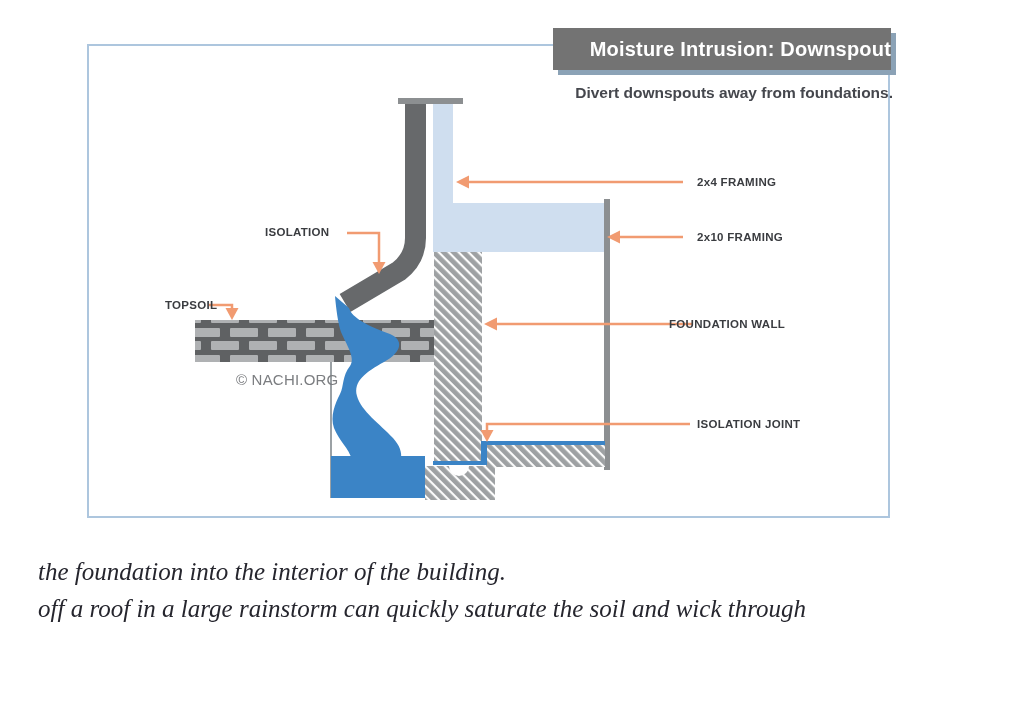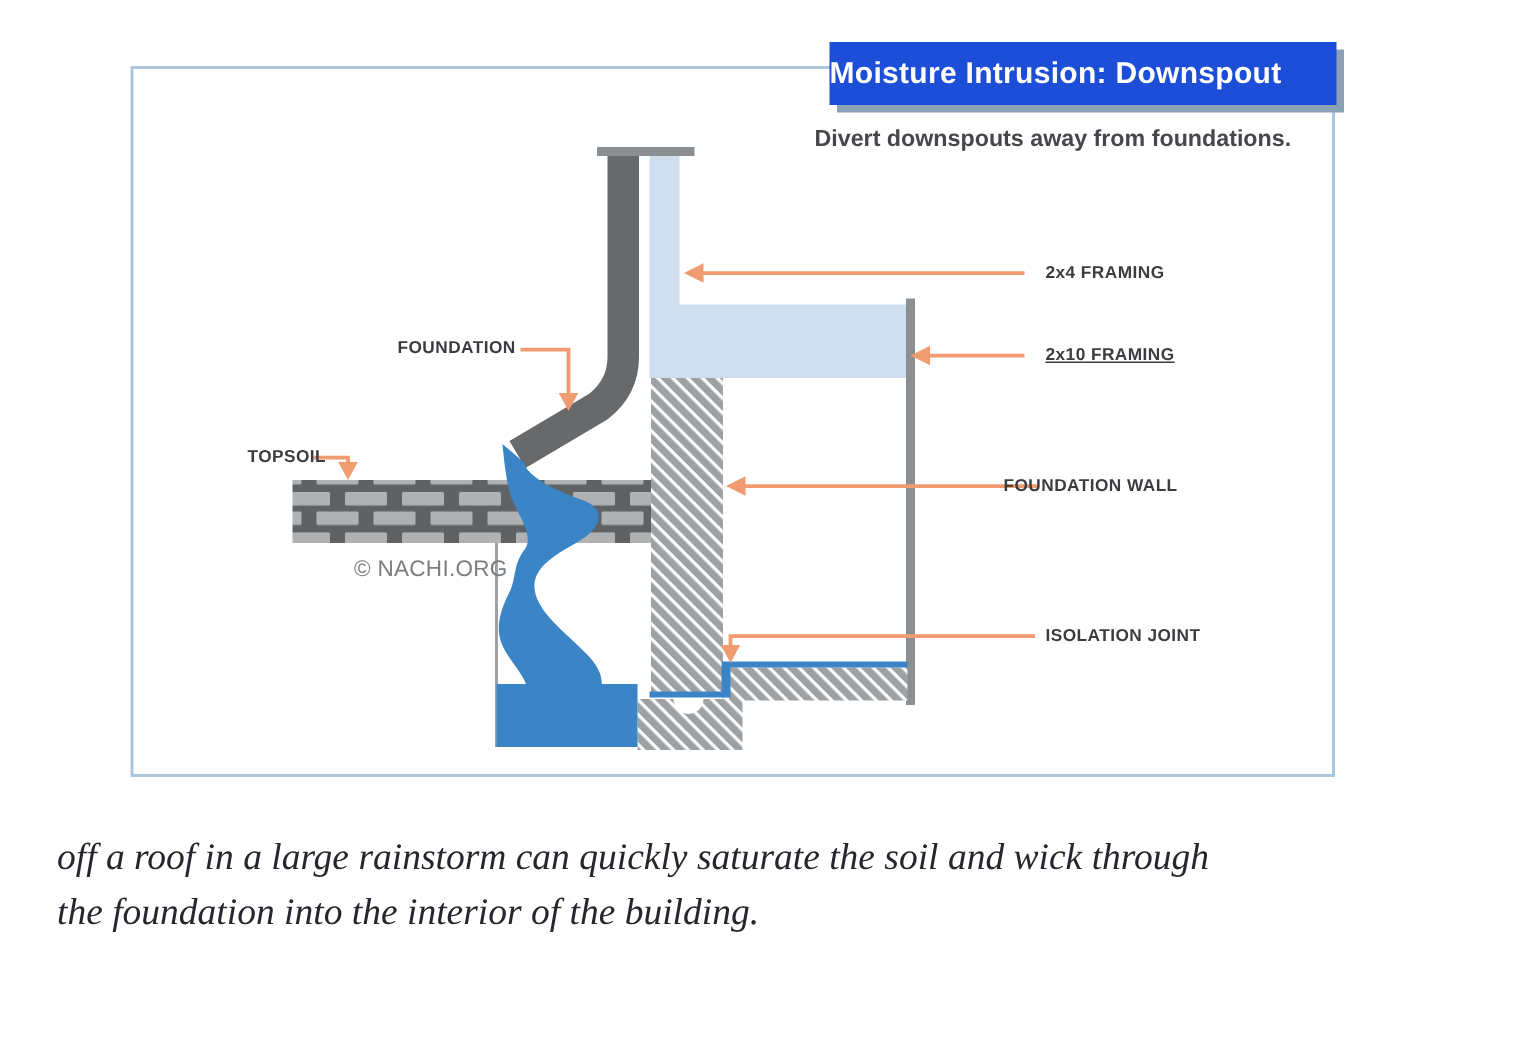--- a/index.html
+++ b/index.html
@@ -7,27 +7,27 @@
     width:1024px;height:703px;position:relative;overflow:hidden;
     font-family:"Liberation Sans",sans-serif;
   }
   .frame{
     position:absolute;left:87px;top:44px;width:803px;height:474px;
     box-sizing:border-box;border:2px solid #ADC6DE;background:#ffffff;
   }
   .diagram-svg{position:absolute;left:0;top:0;width:1024px;height:540px;}
   .title-box{
     position:absolute;left:553px;top:28px;width:338px;height:42px;
-    background:#1d4ed8;box-shadow:5px 5px 0 #8BA2B6;
+    background:#737373;box-shadow:5px 5px 0 #8BA2B6;
     color:#ffffff;font-weight:bold;font-size:20px;letter-spacing:.2px;
-    text-align:left;line-height:42px;
+    text-align:right;line-height:42px;
   }
   .subtitle{
     position:absolute;left:543px;top:84px;width:350px;
-    text-align:left;font-weight:bold;font-size:15.5px;color:#45474D;
+    text-align:right;font-weight:bold;font-size:15.5px;color:#45474D;
   }
   .diag-label{
     position:absolute;font-weight:bold;font-size:11.5px;color:#3A3C40;
     letter-spacing:.3px;white-space:nowrap;text-align:right;
   }
   .credit{
     position:absolute;left:236px;top:371px;font-size:15px;font-weight:400;
     color:#7B7D80;letter-spacing:.2px;white-space:nowrap;
   }
   .caption{
@@ -109,25 +109,25 @@
     <polygon points="484,324 497,317.5 497,330.5"></polygon>
     <polygon points="487,442 480.5,430 493.5,430"></polygon>
     <polygon points="379,274 372.5,262 385.5,262"></polygon>
     <polygon points="232,320 225.5,308 238.5,308"></polygon>
   </g>
 </svg>
 
 <div class="title-box">Moisture Intrusion: Downspout</div>
 <div class="subtitle">Divert downspouts away from foundations.</div>
 
-<div class="diag-label" style="left:265px;top:226px;">FOUNDATION</div>
+<div class="diag-label" style="left:265px;top:226px;">ISOLATION</div>
 <div class="diag-label" style="left:165px;top:299px;">TOPSOIL</div>
 <div class="diag-label" style="left:697px;top:176px;">2x4 FRAMING</div>
-<div class="diag-label" style="left:697px;top:231px;text-decoration:underline;">2x10 FRAMING</div>
+<div class="diag-label" style="left:697px;top:231px;">2x10 FRAMING</div>
 <div class="diag-label" style="left:669px;top:318px;">FOUNDATION WALL</div>
 <div class="diag-label" style="left:697px;top:418px;">ISOLATION JOINT</div>
 
 <div class="credit">© NACHI.ORG</div>
 
 <div class="caption">
+  <div>the foundation into the interior of the building.</div>
   <div>off a roof in a large rainstorm can quickly saturate the soil and wick through</div>
-  <div>the foundation into the interior of the building.</div>
 </div>
 
 </body></html>

